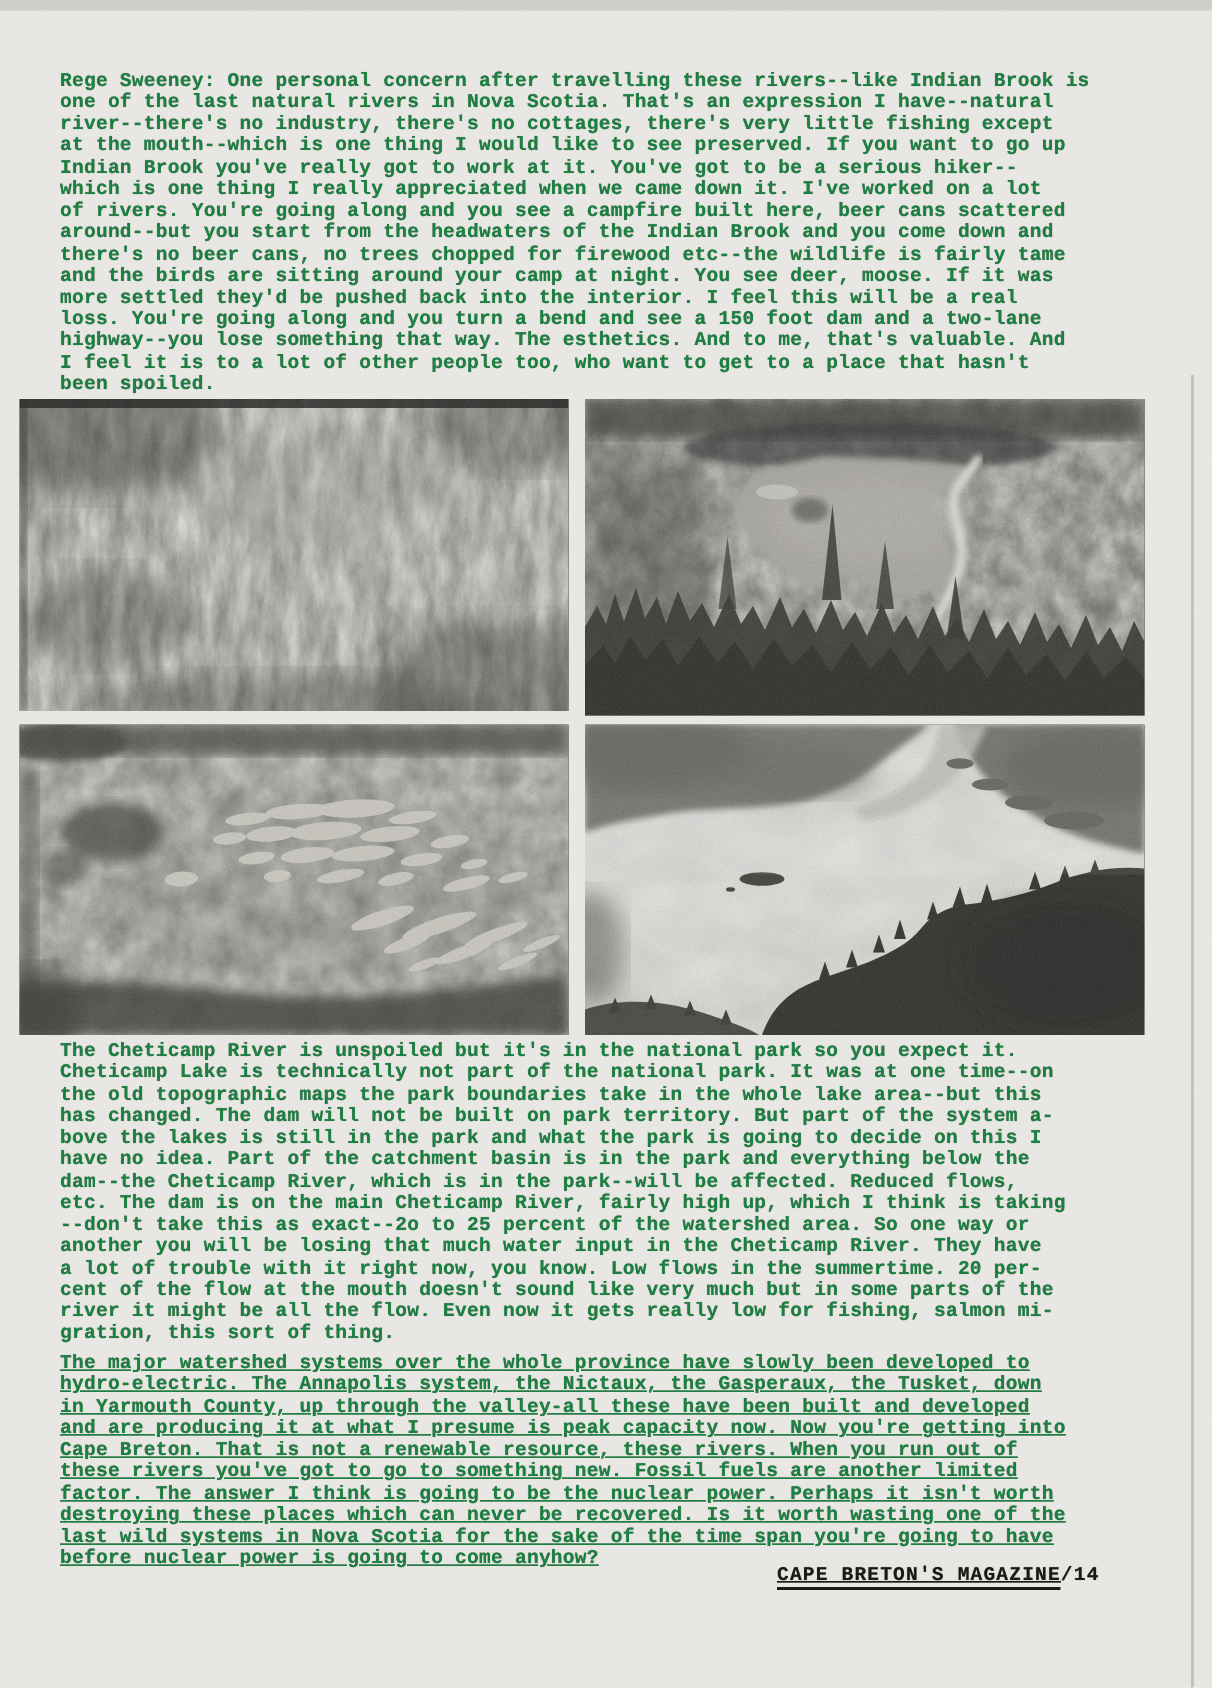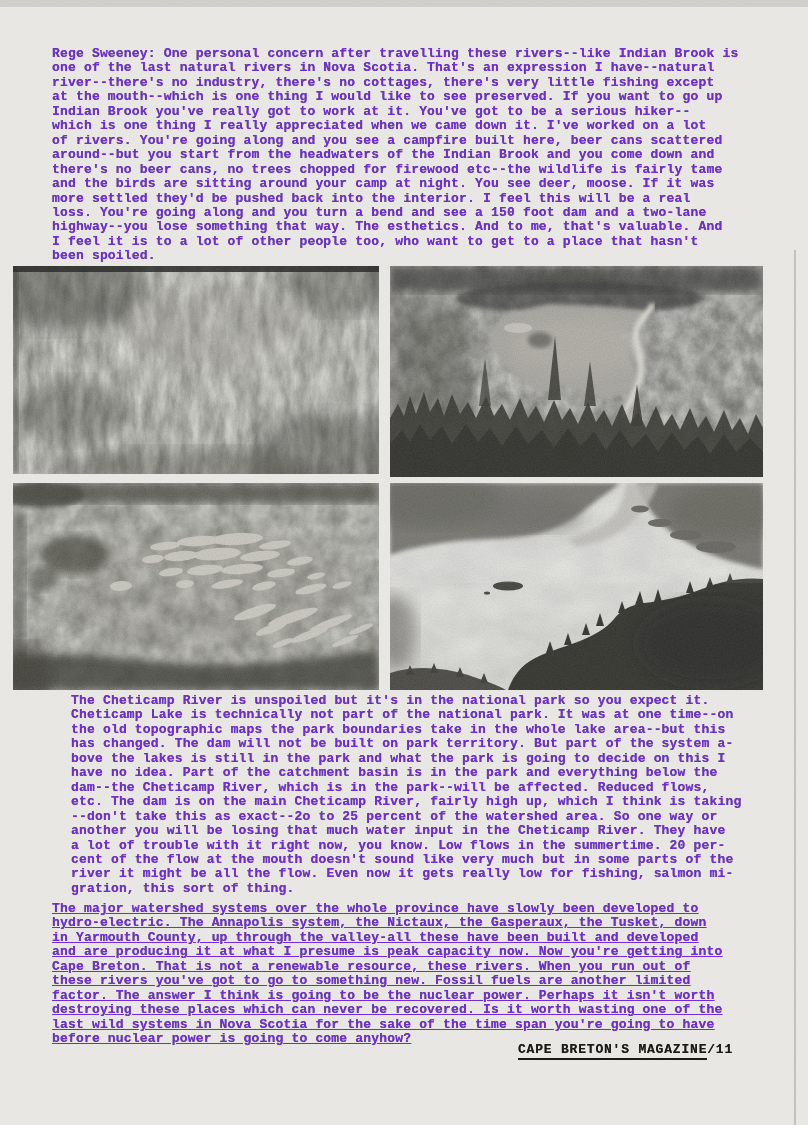--- a/index.html
+++ b/index.html
@@ -4,45 +4,45 @@
 <title>Cape Breton's Magazine /11</title>
 <style>
   html,body{margin:0;padding:0;}
   body{
     width:808px;height:1125px;position:relative;overflow:hidden;
     background:#e9e8e4;
     font-family:"Liberation Mono","DejaVu Sans Mono",monospace;
   }
   .page{position:absolute;inset:0;}
   .para{
-    position:absolute;left:52px;width:715px;
+    position:absolute;left:40px;width:715px;
     font-size:13px;line-height:14.45px;font-weight:700;
-    letter-spacing:0.18px;color:#6d28d9;
+    letter-spacing:0.18px;color:#15803d;
     white-space:pre-line;
     text-shadow:0 0 0.5px rgba(27,26,23,0.65);
   }
   #p1{top:47px;}
-  #p2{top:694px;margin-left:19px;}
+  #p2{top:694px;}
   #p3{top:902px;text-decoration:underline;}
   .photo{
     position:absolute;overflow:hidden;
     box-shadow:inset 0 0 0 1px rgba(25,25,20,0.45);
     background:#55534c;
   }
   #photo1{left:13px;top:266px;width:366px;height:208px;}
   #photo2{left:390px;top:266px;width:373px;height:211px;}
   #photo3{left:13px;top:483px;width:366px;height:207px;}
   #photo4{left:390px;top:483px;width:373px;height:207px;}
   .photo svg{display:block;}
   .footer{
     position:absolute;left:518px;top:1042px;
     font-size:13px;font-weight:700;letter-spacing:0.8px;color:#16150f;
     white-space:nowrap;text-shadow:0 0 0.5px rgba(22,21,15,0.7);
   }
-  .footer .mag{border-bottom:2.5px solid #16150f;padding-bottom:1px;}
+  .footer .mag{border-bottom:2.5px solid #16150f;padding-bottom:1px;text-decoration:underline;}
   .scanline{
     position:absolute;left:794px;top:250px;width:2px;height:875px;
     background:rgba(110,108,100,0.30);
   }
   .topedge{
     position:absolute;left:0;top:0;width:808px;height:7px;
     background:rgba(180,178,170,0.45);
   }
   .paper-tex{position:absolute;inset:0;opacity:0.30;pointer-events:none;}
 </style>
@@ -277,21 +277,21 @@
 hydro-electric. The Annapolis system, the Nictaux, the Gasperaux, the Tusket, down
 in Yarmouth County, up through the valley-all these have been built and developed
 and are producing it at what I presume is peak capacity now. Now you're getting into
 Cape Breton. That is not a renewable resource, these rivers. When you run out of
 these rivers you've got to go to something new. Fossil fuels are another limited
 factor. The answer I think is going to be the nuclear power. Perhaps it isn't worth
 destroying these places which can never be recovered. Is it worth wasting one of the
 last wild systems in Nova Scotia for the sake of the time span you're going to have
 before nuclear power is going to come anyhow?</div>
 
-  <div class="footer"><span class="mag">CAPE BRETON'S MAGAZINE</span><span>/11</span></div>
+  <div class="footer"><span class="mag">CAPE BRETON'S MAGAZINE</span><span>/14</span></div>
 
   <div class="scanline"></div>
 
   <svg class="paper-tex" width="808" height="1125">
     <filter id="paperTex">
       <feTurbulence type="fractalNoise" baseFrequency="0.8" numOctaves="2" seed="9"></feTurbulence>
       <feColorMatrix type="saturate" values="0"></feColorMatrix>
       <feComponentTransfer>
           <feFuncA type="linear" slope="0" intercept="0.10"></feFuncA>
         </feComponentTransfer>

